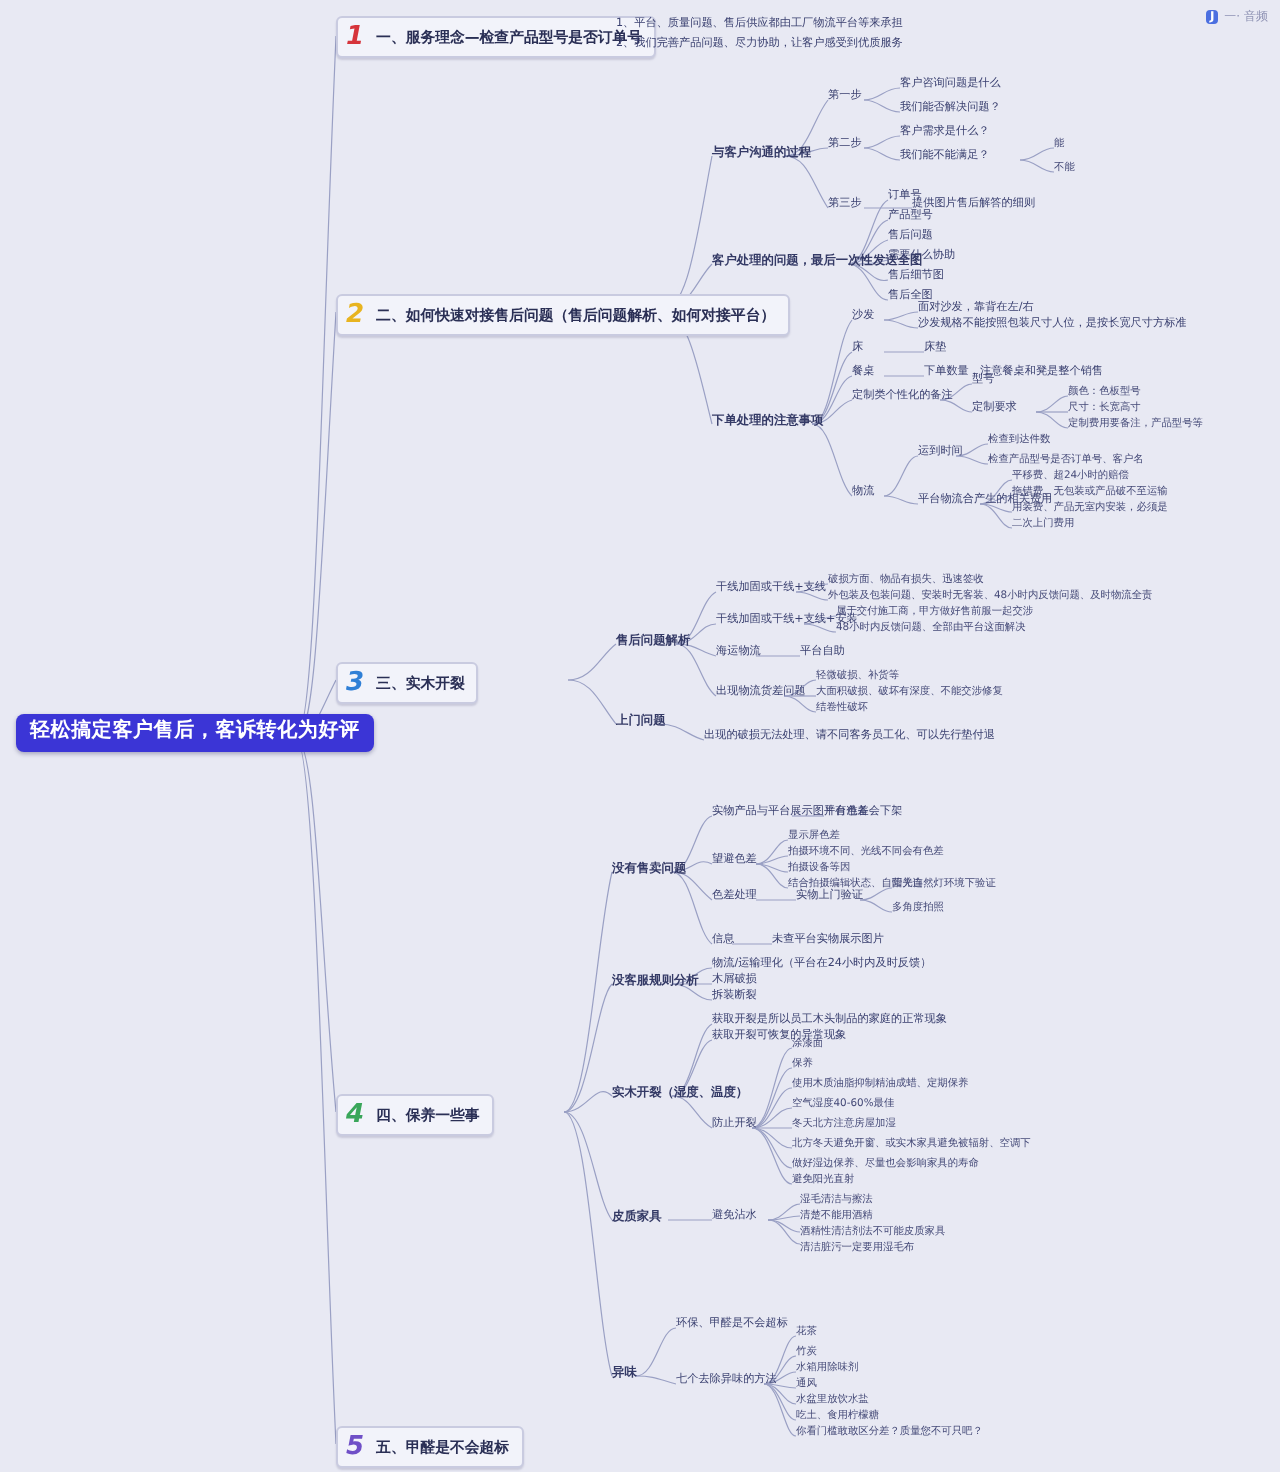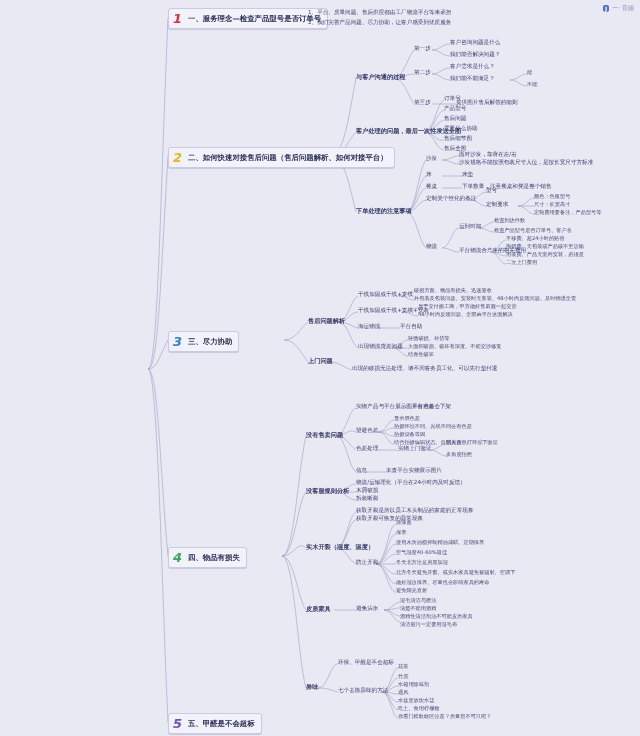--- a/index.html
+++ b/index.html
@@ -204,20 +204,21 @@
       <path d="M382,692 C390,692 392,668 398,668"></path>
       <path d="M382,692 C390,692 392,678 398,678"></path>
       <path d="M382,692 C390,692 392,686 398,686"></path>
       <path d="M382,692 C390,692 392,694 398,694"></path>
       <path d="M382,692 C390,692 392,702 398,702"></path>
       <path d="M382,692 C390,692 392,710 398,710"></path>
       <path d="M382,692 C390,692 392,718 398,718"></path>
     </g>
   </svg>
 
+  <div class="node root">轻松搞定客户售后，客诉转化为好评</div>
 
   <div class="node l1" style="left:168px;top:8px;">
     <span class="num n1">1</span>
     <span>一、服务理念—检查产品型号是否订单号</span>
   </div>
   <div class="node l3" style="left:308px;top:10px;">1、平台、质量问题、售后供应都由工厂物流平台等来承担</div>
   <div class="node l3" style="left:308px;top:20px;">2、我们完善产品问题、尽力协助，让客户感受到优质服务</div>
 
   <div class="node l1" style="left:168px;top:147px;">
     <span class="num n2">2</span>
@@ -264,41 +265,41 @@
   <div class="node l4" style="left:494px;top:218px;">检查到达件数</div>
   <div class="node l4" style="left:494px;top:228px;">检查产品型号是否订单号、客户名</div>
   <div class="node l3" style="left:459px;top:248px;">平台物流合产生的相关费用</div>
   <div class="node l4" style="left:506px;top:236px;">平移费、超24小时的赔偿</div>
   <div class="node l4" style="left:506px;top:244px;">拖错费、无包装或产品破不至运输</div>
   <div class="node l4" style="left:506px;top:252px;">用装费、产品无室内安装，必须是</div>
   <div class="node l4" style="left:506px;top:260px;">二次上门费用</div>
 
   <div class="node l1" style="left:168px;top:331px;">
     <span class="num n3">3</span>
-    <span>三、尽力协助</span>
+    <span>三、实木开裂</span>
   </div>
   <div class="node l2" style="left:308px;top:318px;">售后问题解析</div>
   <div class="node l3" style="left:358px;top:292px;">干线加固或干线+支线</div>
   <div class="node l4" style="left:414px;top:288px;">破损方面、物品有损失、迅速签收</div>
   <div class="node l4" style="left:414px;top:296px;">外包装及包装问题、安装时无客装、48小时内反馈问题、及时物流全责</div>
   <div class="node l3" style="left:358px;top:308px;">干线加固或干线+支线+安装</div>
   <div class="node l4" style="left:418px;top:304px;">属于交付施工商，甲方做好售前服一起交涉</div>
   <div class="node l4" style="left:418px;top:312px;">48小时内反馈问题、全部由平台这面解决</div>
   <div class="node l3" style="left:358px;top:324px;">海运物流</div>
   <div class="node l3" style="left:400px;top:324px;">平台自助</div>
   <div class="node l3" style="left:358px;top:344px;">出现物流货差问题</div>
   <div class="node l4" style="left:408px;top:336px;">轻微破损、补货等</div>
   <div class="node l4" style="left:408px;top:344px;">大面积破损、破坏有深度、不能交涉修复</div>
   <div class="node l4" style="left:408px;top:352px;">结卷性破坏</div>
   <div class="node l2" style="left:308px;top:358px;">上门问题</div>
   <div class="node l3" style="left:352px;top:366px;">出现的破损无法处理、请不同客务员工化、可以先行垫付退</div>
 
   <div class="node l1" style="left:168px;top:547px;">
     <span class="num n4">4</span>
-    <span>四、物品有损失</span>
+    <span>四、保养一些事</span>
   </div>
 
   <div class="node l2" style="left:306px;top:432px;">没有售卖问题</div>
   <div class="node l3" style="left:356px;top:404px;">实物产品与平台展示图片有色差</div>
   <div class="node l3" style="left:412px;top:404px;">平台准备会下架</div>
   <div class="node l3" style="left:356px;top:428px;">望避色差</div>
   <div class="node l4" style="left:394px;top:416px;">显示屏色差</div>
   <div class="node l4" style="left:394px;top:424px;">拍摄环境不同、光线不同会有色差</div>
   <div class="node l4" style="left:394px;top:432px;">拍摄设备等因</div>
   <div class="node l4" style="left:394px;top:440px;">结合拍摄编辑状态、自营关连</div>

